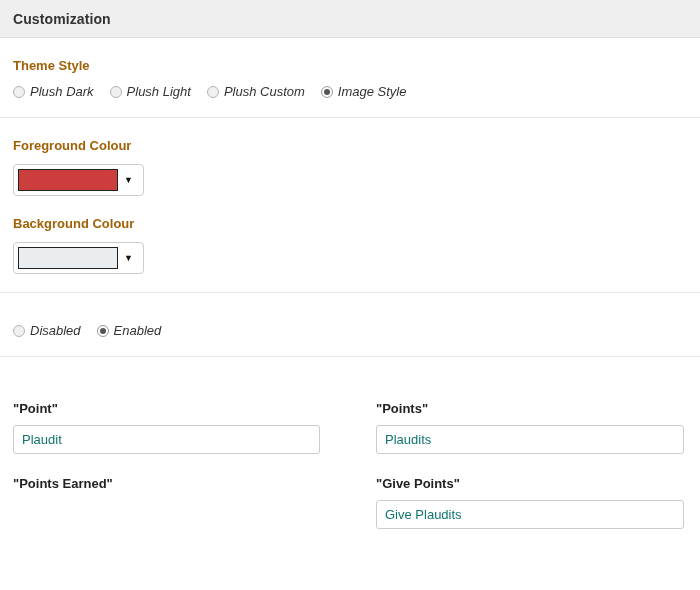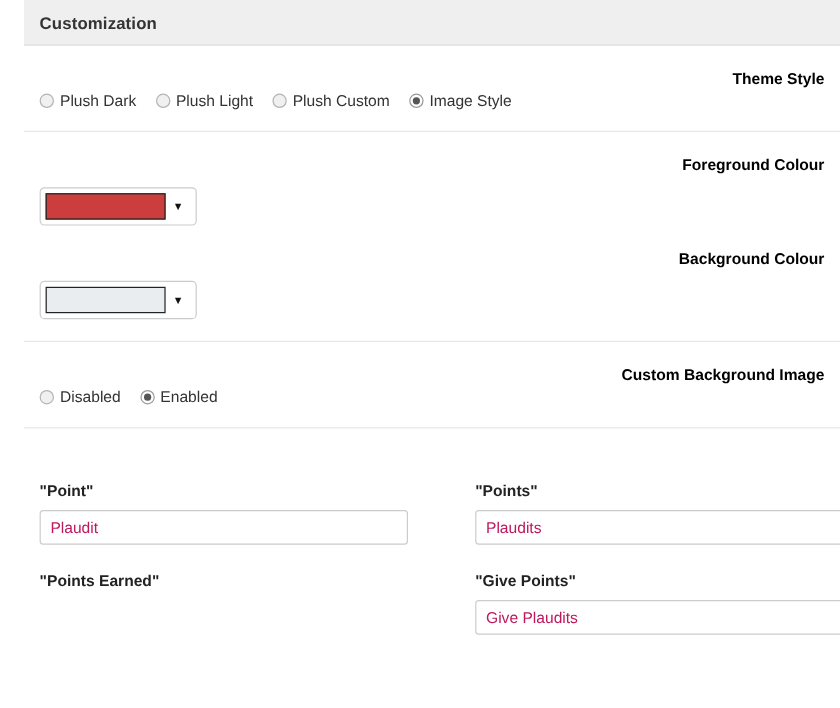--- a/index.html
+++ b/index.html
@@ -14,21 +14,20 @@
     font-size: 13px;
     color: #333333;
     overflow: hidden;
   }
   .panel {
     width: 700px;
     height: 460px;
     position: relative;
     background: #ffffff;
     box-sizing: border-box;
-    padding-left: 20px;
   }
   
   .panel-header {
     height: 38px;
     background: #efefef;
     border-bottom: 1px solid #dddddd;
     display: flex;
     align-items: center;
     padding-left: 13px;
     box-sizing: border-box;
@@ -47,30 +46,30 @@
   .section-divider {
     height: 1px;
     background: #e7e7e7;
     margin: 0;
     border: 0;
     width: 100%;
   }
   .field-label {
     font-size: 13px;
     font-weight: bold;
-    color: #000000;
+    color: #a16207;
     margin: 0;
     padding: 0;
     line-height: 16px;
-    text-align: right;
   }
   
   .radio-row {
     display: flex;
-    margin-top: 2px;
+    margin-top: 10px;
+    font-style: italic;
   }
   .radio-option {
     display: flex;
     align-items: center;
     margin-right: 16px;
     cursor: pointer;
   }
   .radio-mark {
     width: 12px;
     height: 12px;
@@ -145,21 +144,21 @@
     margin-top: 8px;
     width: 100%;
     height: 29px;
     box-sizing: border-box;
     border: 1px solid #cccccc;
     border-radius: 3px;
     background: #ffffff;
     padding: 0 8px;
     font-family: "Liberation Sans", sans-serif;
     font-size: 13px;
-    color: #be185d;
+    color: #0f766e;
     outline: none;
   }
   .text-input::placeholder {
     color: #8a8a8a;
   }
   .quoted-label {
     font-size: 13px;
     font-weight: bold;
     color: #222222;
     line-height: 16px;
@@ -208,21 +207,20 @@
     <div class="field-label" style="margin-top:20px;">Background Colour</div>
     <div class="colour-picker">
       <span class="colour-swatch" style="background: rgb(233, 237, 239);"></span>
       <span class="colour-caret">▼</span>
     </div>
   </div>
 
   <hr class="section-divider">
 
   <div class="section" style="padding-top:20px; padding-bottom:18px;">
-    <div class="field-label">Custom Background Image</div>
     <div class="radio-row">
       <label class="radio-option">
         <span class="radio-mark"></span>
         <span class="radio-label">Disabled</span>
       </label>
       <label class="radio-option">
         <span class="radio-mark checked"></span>
         <span class="radio-label">Enabled</span>
       </label>
     </div>

